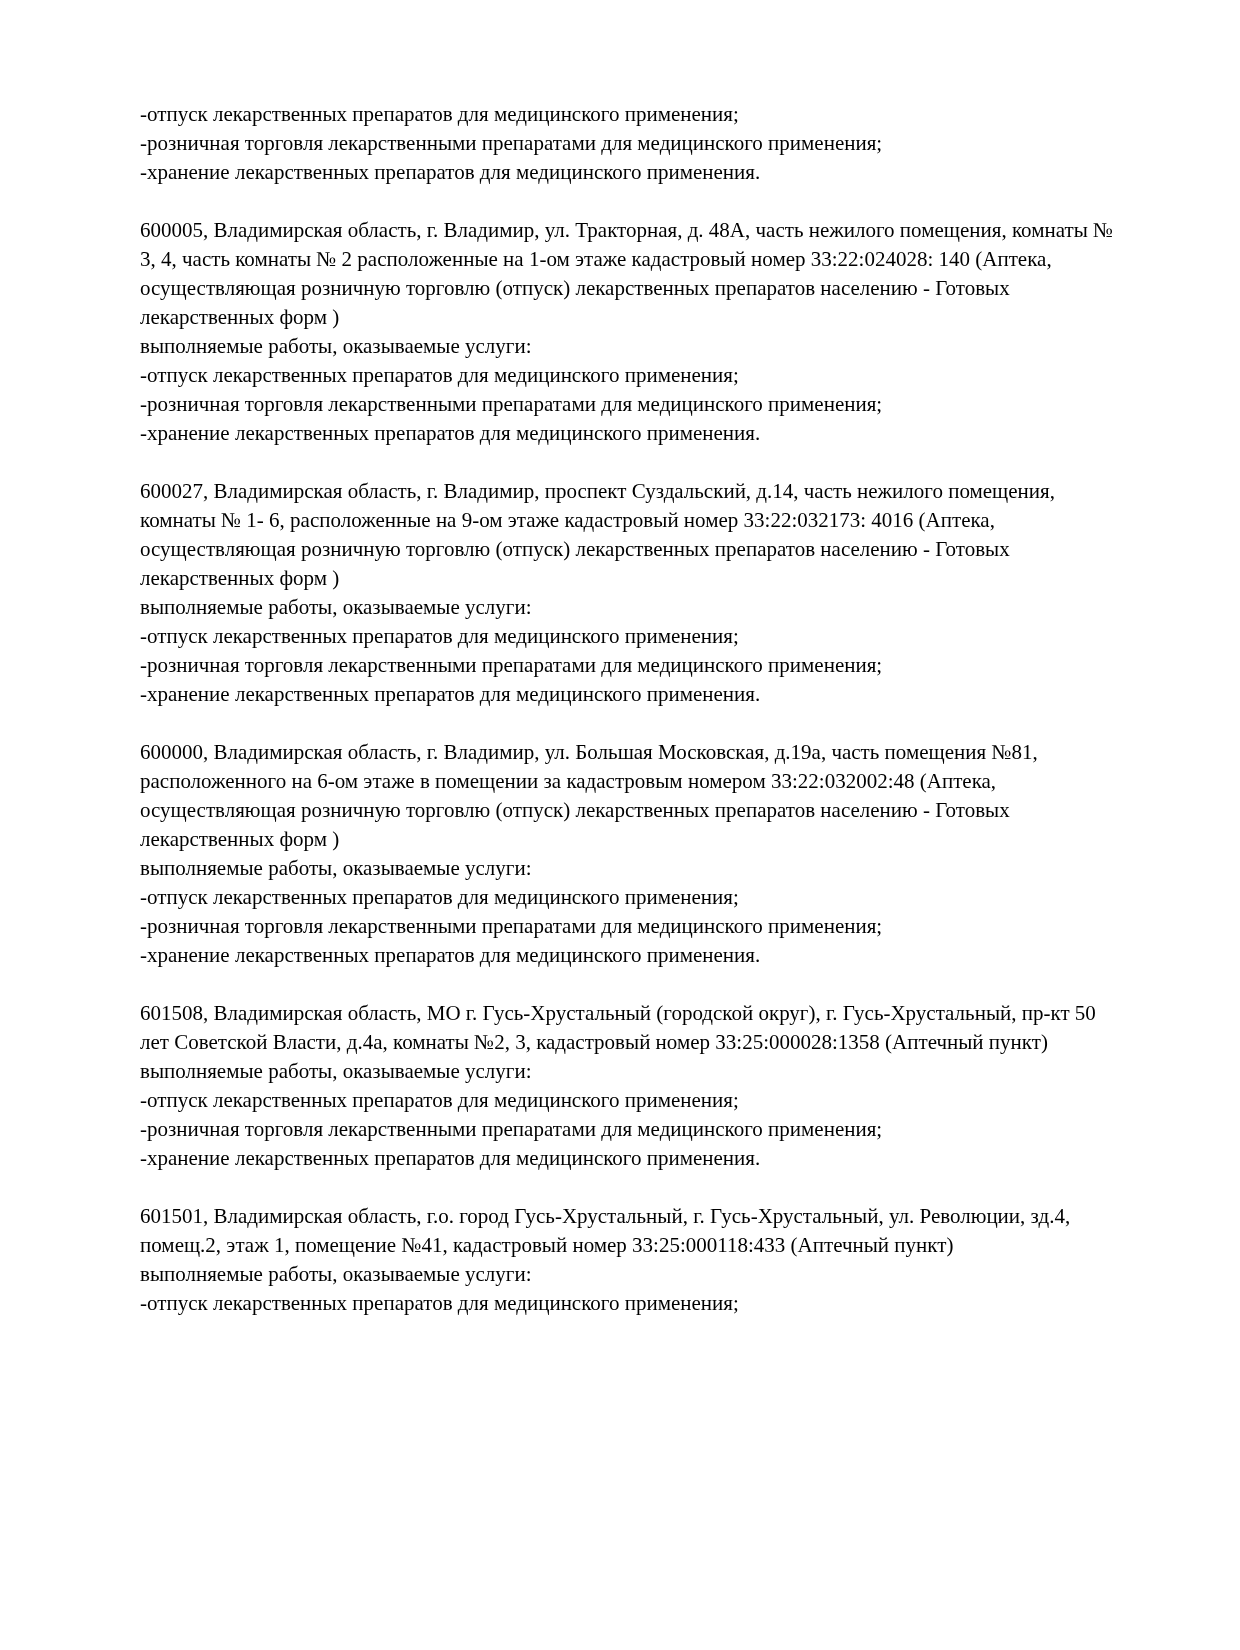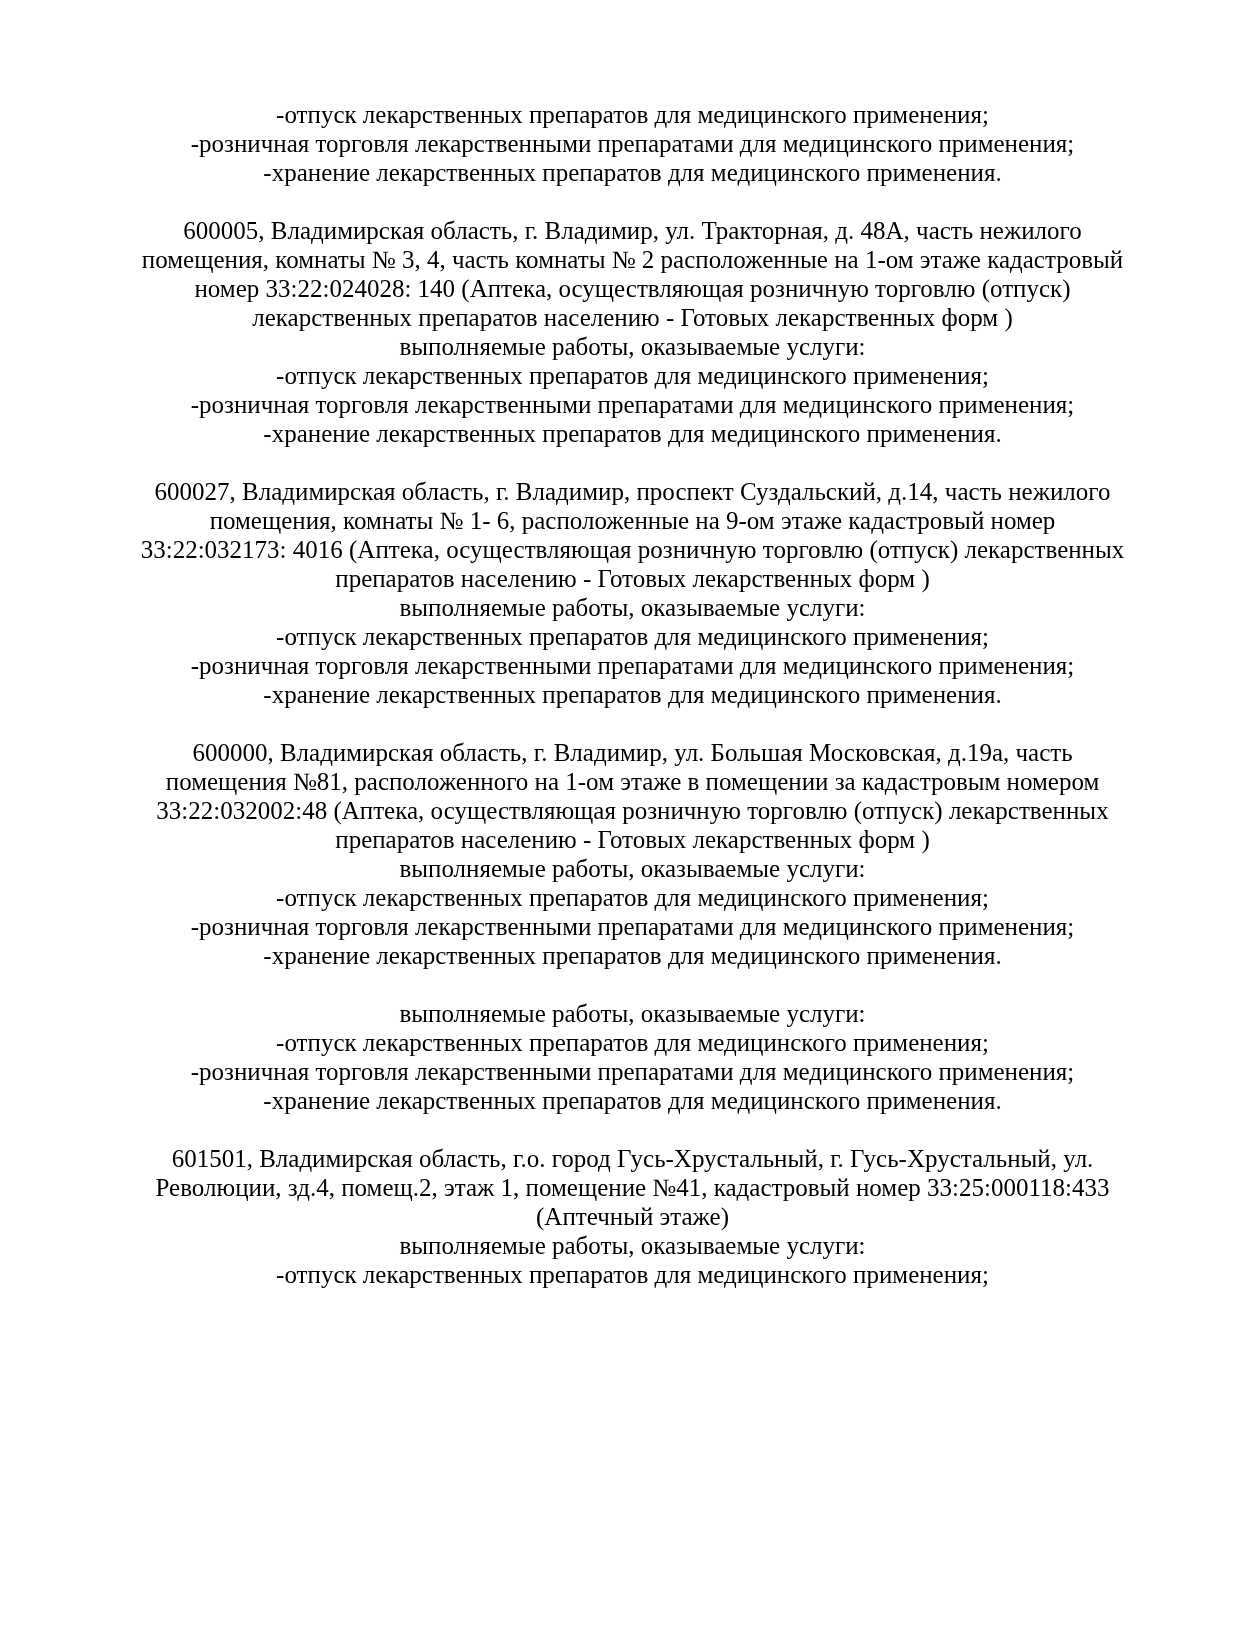--- a/index.html
+++ b/index.html
@@ -13,23 +13,23 @@
     position: relative;
     overflow: hidden;
     font-family: "Liberation Serif", "DejaVu Serif", serif;
     color: #000000;
   }
   .page {
     position: absolute;
     left: 140px;
     top: 100px;
     width: 985px;
-    font-size: 25px;
+    font-size: 21px;
     line-height: 29px;
-    text-align: center;
+    text-align: left;
   }
   .block {
     margin: 0 0 29px 0;
   }
   .block p {
     margin: 0;
     padding: 0;
     white-space: normal;
   }
 </style>
@@ -54,33 +54,34 @@
 
   <div class="block">
     <p>600027, Владимирская область, г. Владимир, проспект Суздальский, д.14, часть нежилого помещения, комнаты № 1- 6, расположенные на 9-ом этаже кадастровый номер 33:22:032173: 4016 (Аптека, осуществляющая розничную торговлю (отпуск) лекарственных препаратов населению - Готовых лекарственных форм )</p>
     <p>выполняемые работы, оказываемые услуги:</p>
     <p>-отпуск лекарственных препаратов для медицинского применения;</p>
     <p>-розничная торговля лекарственными препаратами для медицинского применения;</p>
     <p>-хранение лекарственных препаратов для медицинского применения.</p>
   </div>
 
   <div class="block">
-    <p>600000, Владимирская область, г. Владимир, ул. Большая Московская, д.19а, часть помещения №81, расположенного на 1-ом этаже в помещении за кадастровым номером 33:22:032002:48 (Аптека, осуществляющая розничную торговлю (отпуск) лекарственных препаратов населению - Готовых лекарственных форм )</p>
+    <p>600000, Владимирская область, г. Владимир, ул. Большая Московская, д.19а, часть помещения №81, расположенного на 6-ом этаже в помещении за кадастровым номером 33:22:032002:48 (Аптека, осуществляющая розничную торговлю (отпуск) лекарственных препаратов населению - Готовых лекарственных форм )</p>
     <p>выполняемые работы, оказываемые услуги:</p>
     <p>-отпуск лекарственных препаратов для медицинского применения;</p>
     <p>-розничная торговля лекарственными препаратами для медицинского применения;</p>
     <p>-хранение лекарственных препаратов для медицинского применения.</p>
   </div>
 
   <div class="block">
+    <p>601508, Владимирская область, МО г. Гусь-Хрустальный (городской округ), г. Гусь-Хрустальный, пр-кт 50 лет Советской Власти, д.4а, комнаты №2, 3, кадастровый номер 33:25:000028:1358 (Аптечный пункт)</p>
     <p>выполняемые работы, оказываемые услуги:</p>
     <p>-отпуск лекарственных препаратов для медицинского применения;</p>
     <p>-розничная торговля лекарственными препаратами для медицинского применения;</p>
     <p>-хранение лекарственных препаратов для медицинского применения.</p>
   </div>
 
   <div class="block">
-    <p>601501, Владимирская область, г.о. город Гусь-Хрустальный, г. Гусь-Хрустальный, ул. Революции, зд.4, помещ.2, этаж 1, помещение №41, кадастровый номер 33:25:000118:433 (Аптечный этаже)</p>
+    <p>601501, Владимирская область, г.о. город Гусь-Хрустальный, г. Гусь-Хрустальный, ул. Революции, зд.4, помещ.2, этаж 1, помещение №41, кадастровый номер 33:25:000118:433 (Аптечный пункт)</p>
     <p>выполняемые работы, оказываемые услуги:</p>
     <p>-отпуск лекарственных препаратов для медицинского применения;</p>
   </div>
 
 </div>
 
 </body></html>

